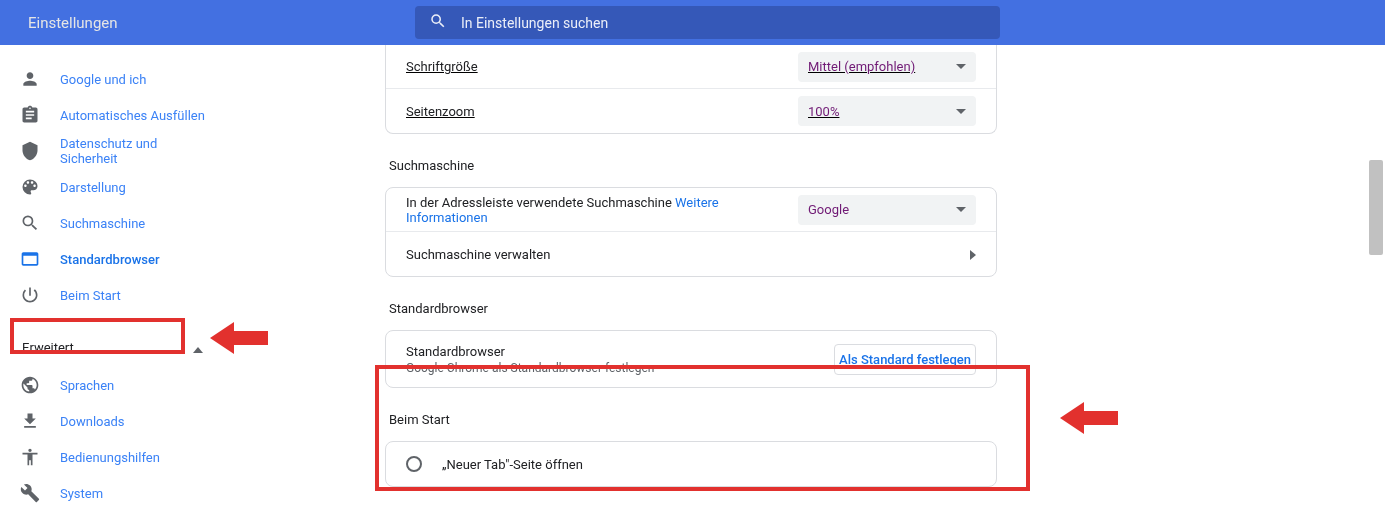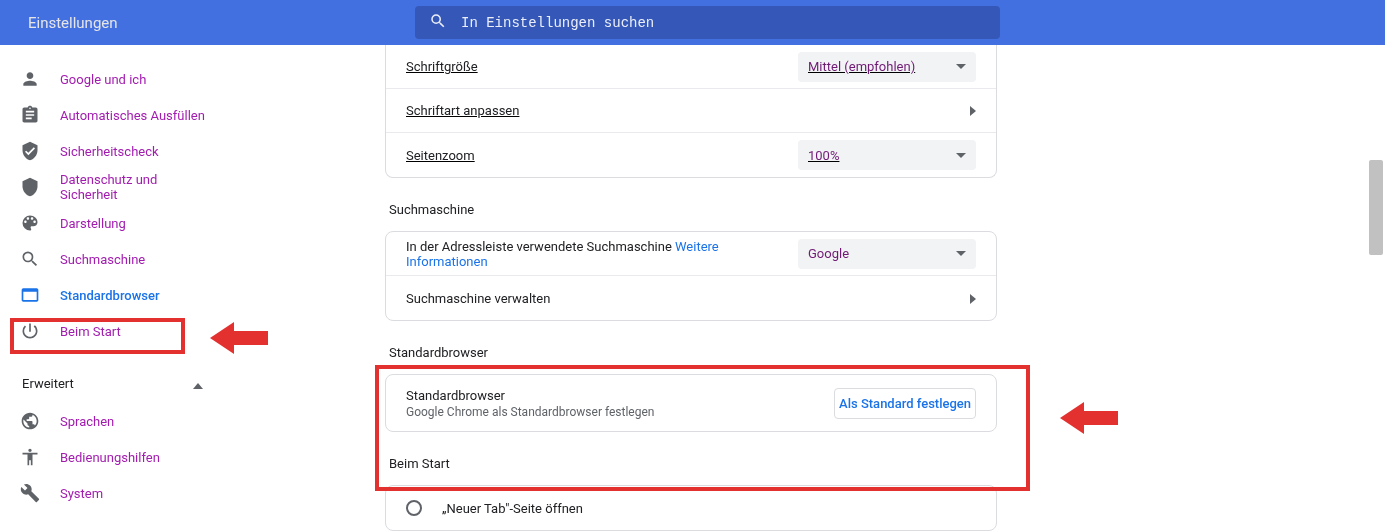--- a/index.html
+++ b/index.html
@@ -2,30 +2,30 @@
 <html><head>
 <meta charset="utf-8">
 <style>
 * { margin: 0; padding: 0; box-sizing: border-box; font-family: Roboto, Arial, sans-serif; }
 body { background: #fff; width: 1385px; height: 532px; overflow: hidden; position: relative; }
 
 .header { height: 45px; background: #4370e1; display: flex; align-items: center; padding: 0 20px; position: relative; }
 .header-title { color: #e5e5e5; font-size: 15px; font-weight: 400; margin-left: 8px; }
 .search-wrap { position: absolute; left: 415px; top: 6px; width: 585px; height: 33px; background: #3558b8; border-radius: 4px; display: flex; align-items: center; padding: 0 14px; }
 .search-wrap svg { fill: #fff; width: 18px; height: 18px; opacity: 0.9; }
-.search-input { background: transparent; border: none; outline: none; color: #f9a8d4; font-size: 14px; margin-left: 14px; flex: 1; font-family: Liberation Mono, monospace; }
+.search-input { background: transparent; border: none; outline: none; color: #f9a8d4; font-size: 14px; margin-left: 14px; flex: 1; }
 .search-input::placeholder { color: #fff; opacity: 0.9; }
 
 .container { display: flex; height: calc(532px - 45px); }
 
 .sidebar { width: 265px; padding: 16px 0 0 0; overflow-y: auto; }
 .sidebar-item { display: flex; align-items: center; height: 36px; padding: 0 20px; cursor: pointer; border-radius: 0 18px 18px 0; margin-right: 40px; }
 .sidebar-item .icon { width: 20px; height: 20px; display: flex; align-items: center; justify-content: center; fill: #5f6368; color: #5f6368; }
 .sidebar-item .icon svg { width: 20px; height: 20px; }
-.sidebar-item .label { margin-left: 20px; font-size: 13px; color: #a21caf; }
+.sidebar-item .label { margin-left: 20px; font-size: 13px; color: #3b82f6; }
 .sidebar-item.active .label { color: #1a73e8; font-weight: 500; }
 .sidebar-item.active .icon { fill: #1a73e8; color: #1a73e8; }
 
 .sidebar-highlight { position: absolute; border: 4px solid #e2312e; pointer-events: none; }
 .highlight-nav { left: 10px; top: 318px; width: 175px; height: 36px; }
 .highlight-panel { left: 375px; top: 365px; width: 655px; height: 126px; }
 
 .arrow { position: absolute; width: 58px; height: 36px; }
 .arrow svg { width: 100%; height: 100%; fill: #e2312e; }
 .arrow-nav { left: 210px; top: 320px; }
@@ -87,28 +87,20 @@
 
     <div class="sidebar-item">
       <span class="icon">
           <svg viewBox="0 0 24 24">
             <path d="M19 3h-4.18C14.4 1.84 13.3 1 12 1s-2.4.84-2.82 2H5c-1.1 0-2 .9-2 2v14c0 1.1.9 2 2 2h14c1.1 0 2-.9 2-2V5c0-1.1-.9-2-2-2zm-7 0c.55 0 1 .45 1 1s-.45 1-1 1-1-.45-1-1 .45-1 1-1zM7 7h10v2H7zm0 4h10v2H7zm0 4h7v2H7z"></path>
           </svg>
         </span>
       <span class="label">Automatisches Ausfüllen</span>
     </div>
 
-    <div class="sidebar-item">
-      <span class="icon">
-          <svg viewBox="0 0 24 24">
-            <path d="M12 1L3 5v6c0 5.55 3.84 10.74 9 12 5.16-1.26 9-6.45 9-12V5l-9-4zm-2 16l-4-4 1.41-1.41L10 14.17l6.59-6.59L18 9l-8 8z"></path>
-          </svg>
-        </span>
-      <span class="label">Sicherheitscheck</span>
-    </div>
 
     <div class="sidebar-item">
       <span class="icon">
           <svg viewBox="0 0 24 24">
             <path d="M12 1L3 5v6c0 5.55 3.84 10.74 9 12 5.16-1.26 9-6.45 9-12V5l-9-4z"></path>
           </svg>
         </span>
       <span class="label">Datenschutz und Sicherheit</span>
     </div>
 
@@ -157,20 +149,28 @@
 
     <div class="sidebar-item">
       <span class="icon">
           <svg viewBox="0 0 24 24">
             <path d="M12 2C6.48 2 2 6.48 2 12s4.48 10 10 10 10-4.48 10-10S17.52 2 12 2zm-1 17.93c-3.95-.49-7-3.85-7-7.93 0-.62.08-1.21.21-1.79L9 15v1c0 1.1.9 2 2 2v1.93zm6.9-2.54c-.26-.81-1-1.39-1.9-1.39h-1v-3c0-.55-.45-1-1-1H8v-2h2c.55 0 1-.45 1-1V7h2c1.1 0 2-.9 2-2v-.41c2.93 1.19 5 4.06 5 7.41 0 2.08-.8 3.97-2.1 5.39z"></path>
           </svg>
         </span>
       <span class="label">Sprachen</span>
     </div>
 
+    <div class="sidebar-item">
+      <span class="icon">
+          <svg viewBox="0 0 24 24">
+            <path d="M19 9h-4V3H9v6H5l7 7 7-7zM5 18v2h14v-2H5z"></path>
+          </svg>
+        </span>
+      <span class="label">Downloads</span>
+    </div>
 
     <div class="sidebar-item">
       <span class="icon">
           <svg viewBox="0 0 24 24">
             <path d="M12 2c1.1 0 2 .9 2 2s-.9 2-2 2-2-.9-2-2 .9-2 2-2zm9 7h-6v13h-2v-6h-2v6H9V9H3V7h18v2z"></path>
           </svg>
         </span>
       <span class="label">Bedienungshilfen</span>
     </div>
 
@@ -190,26 +190,20 @@
 
       <div class="card" style="border-top-left-radius:0;border-top-right-radius:0;border-top:none;text-decoration:underline;">
         <div class="row">
           <span class="row-label">Schriftgröße</span>
           <div class="select">
             <span>Mittel (empfohlen)</span>
             <svg viewBox="0 0 10 5">
                 <path d="M0 0l5 5 5-5z"></path>
               </svg>
           </div>
-        </div>
-        <div class="row">
-          <span class="row-label">Schriftart anpassen</span>
-          <span><svg class="chevron-r" width="6" height="10" viewBox="0 0 6 10">
-                <path d="M0 0l6 5-6 5z"></path>
-              </svg></span>
         </div>
         <div class="row">
           <span class="row-label">Seitenzoom</span>
           <div class="select">
             <span>100%</span>
             <svg viewBox="0 0 10 5">
                 <path d="M0 0l5 5 5-5z"></path>
               </svg>
           </div>
         </div>

